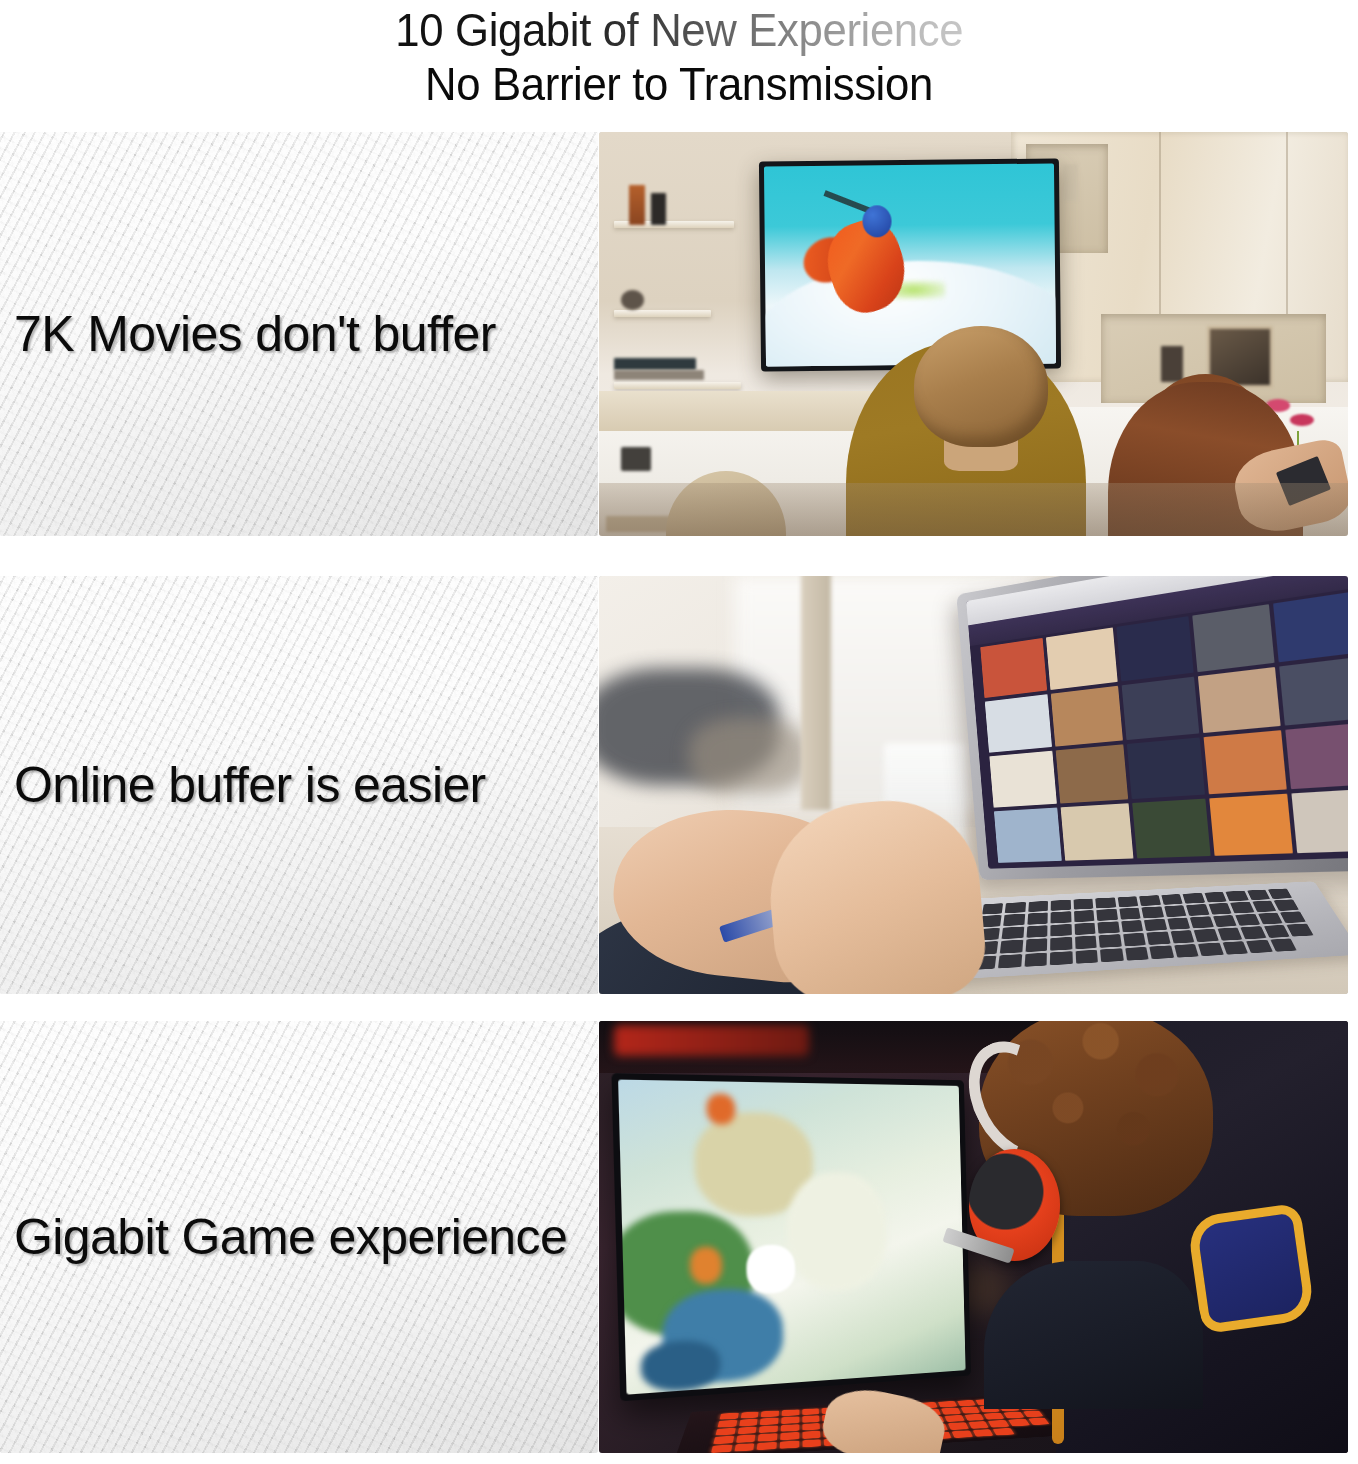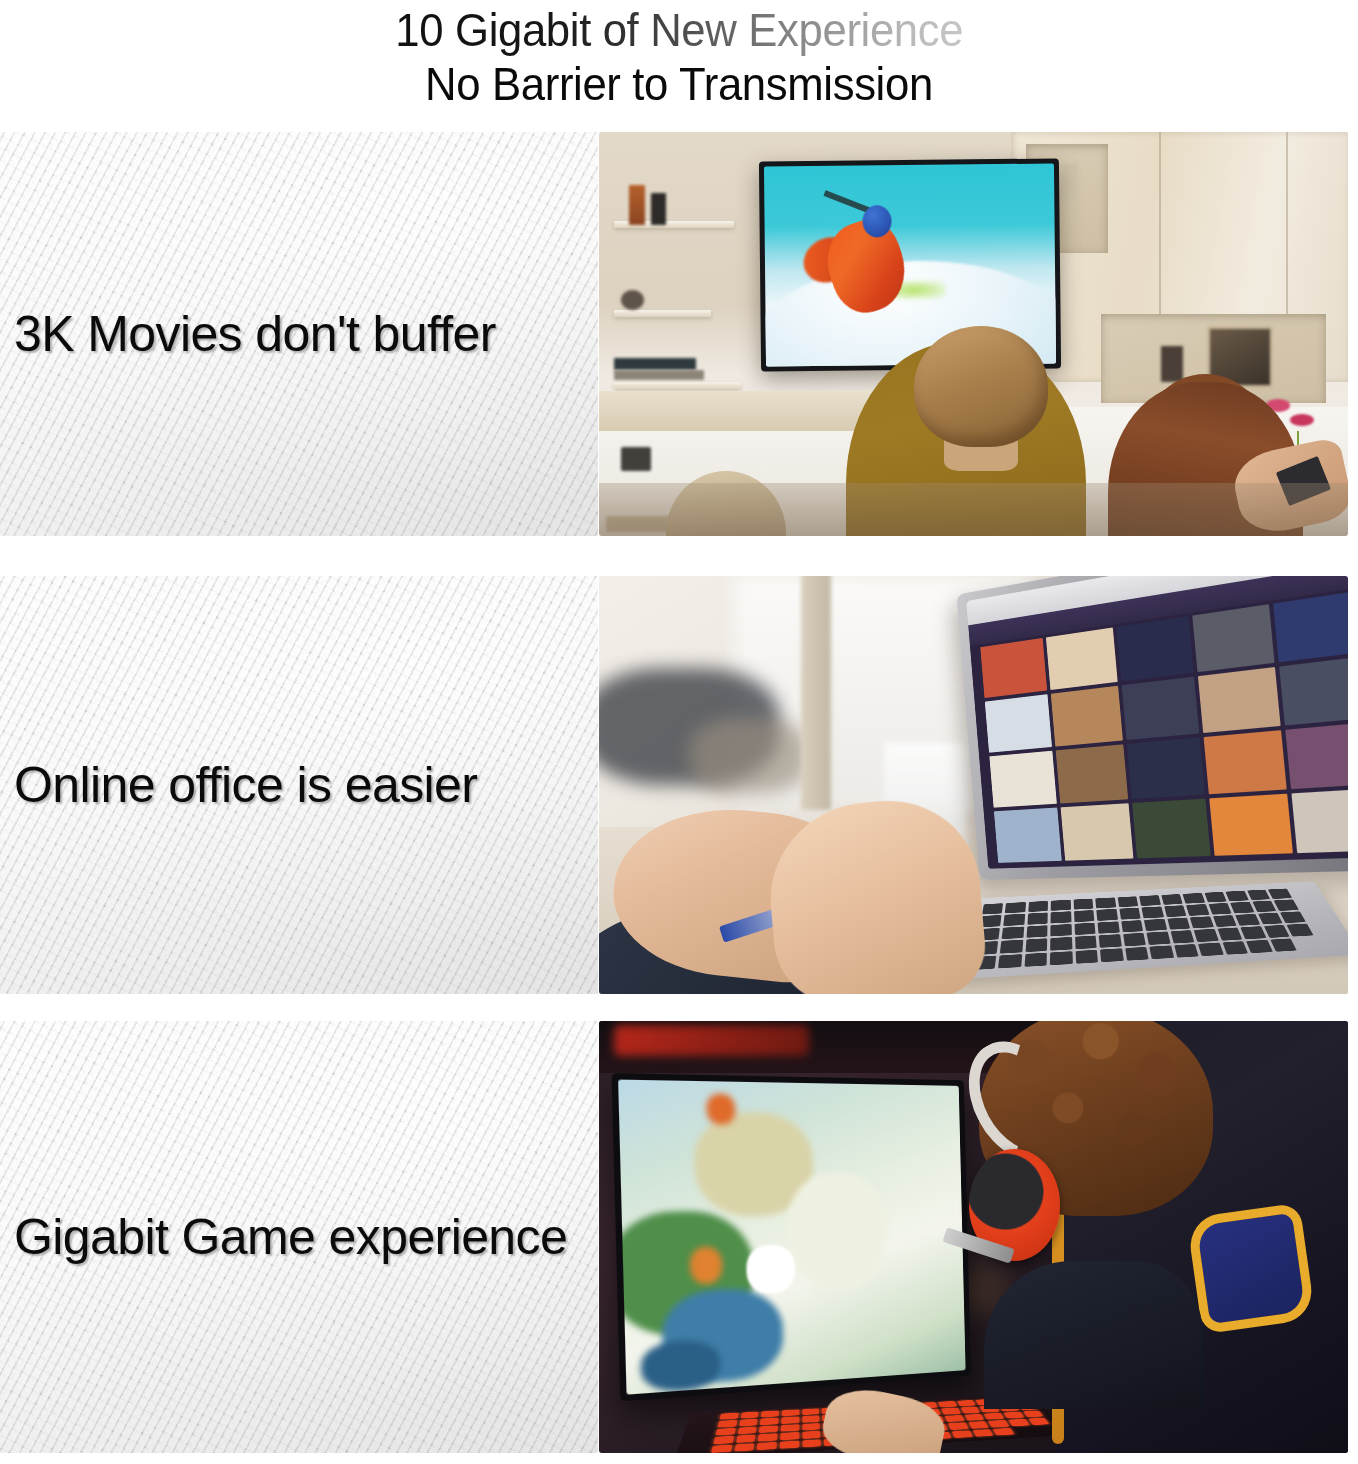--- a/index.html
+++ b/index.html
@@ -390,21 +390,21 @@
 <div class="title-block">
   <div class="title-line title-line-1">10 Gigabit of New Experience</div>
   <div class="title-line title-line-2">No Barrier to Transmission</div>
 </div>
 
 <div class="rows">
 
   <div class="row row-1">
 
     <div class="text-panel">
-      <div class="panel-text">3K Movies don't buffer</div>
+      <div class="panel-text">7K Movies don't buffer</div>
     </div>
 
     <div class="photo">
       <div class="ph-layer lr-wall"></div>
 
       <div class="lr-shelf" style="top:22%;width:16%;"></div>
       <div class="lr-shelf" style="top:44%;width:13%;"></div>
       <div class="lr-shelf" style="top:62%;width:17%;"></div>
       <div class="lr-book blurx" style="left:4%;top:13%;width:2.2%;height:10%;background:linear-gradient(180deg,#b5602c,#8a4520);"></div>
       <div class="lr-book blurx" style="left:7%;top:15%;width:2%;height:8%;background:#2d2a28;"></div>
@@ -456,21 +456,21 @@
       <div class="lr-man-head"></div>
       <div class="lr-teen"></div>
       <div class="lr-phone"></div>
       <div class="lr-sofa"></div>
     </div>
   </div>
 
   <div class="row row-2">
 
     <div class="text-panel">
-      <div class="panel-text">Online office is easier</div>
+      <div class="panel-text">Online buffer is easier</div>
     </div>
 
     <div class="photo">
       <div class="ph-layer of-bg"></div>
       <div class="of-window"></div>
       <div class="of-blob" style="left:-2%;top:22%;width:26%;height:28%;background:#33373f;opacity:.75;"></div>
       <div class="of-blob" style="left:12%;top:34%;width:16%;height:18%;background:#9a8f80;opacity:.65;"></div>
       <div class="of-lamp"></div>
       <div class="of-desk"></div>
       <div class="of-glass"></div>

